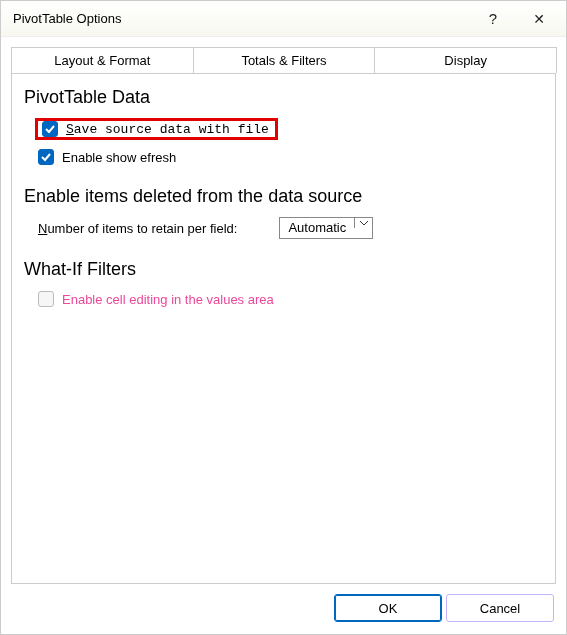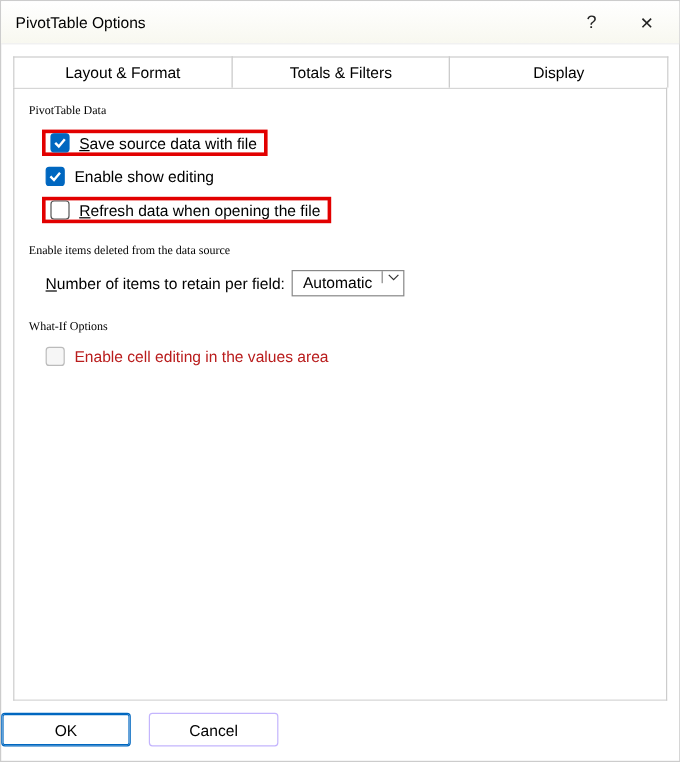--- a/index.html
+++ b/index.html
@@ -92,35 +92,35 @@
   }
   .tabpanel {
     border: 1px solid #ccc;
     border-top: none;
     flex: 1;
     padding: 14px 8px 8px 12px;
     margin-top: -1px;
   }
   .section-title {
     margin: 0 0 8px 0;
-    font-size: 10px;
-    font-family: Liberation Serif, serif;
+    font-size: 18px;
   }
   .checkrow {
     display: flex;
     align-items: center;
     margin: 2px 0 4px 14px;
     height: 22px;
   }
   .redbox {
     border: 3px solid #e20000;
     display: inline-flex;
     align-items: center;
     padding: 1px 6px 1px 0;
     margin-left: 11px;
+    font-family: Liberation Mono, monospace;
   }
   .redbox .cb { margin-left: 4px; }
   .cb {
     width: 16px; height: 16px;
     border: 1px solid #555;
     border-radius: 3px;
     margin-right: 8px;
     display: inline-flex;
     align-items: center;
     justify-content: center;
@@ -130,26 +130,27 @@
   .cb.checked {
     background: #0067c0;
     border-color: #0067c0;
   }
   .cb.checked svg { display: block; }
   .cb svg { display: none; }
   .cb.disabled {
     border-color: #bbb;
     background: #f6f6f6;
   }
-  .disabled-text { color: #b91c1c; }
+  .disabled-text { color: #ec4899; }
   .retainrow {
     display: flex;
     align-items: center;
     margin: 6px 0 4px 14px;
     height: 26px;
+    gap: 36px;
   }
   .retainrow label { margin-right: 6px; }
   .combo {
     display: inline-flex;
     align-items: flex-start;
     border: 1px solid #888;
     height: 22px;
   }
   .combo .combo-text {
     padding: 2px 8px;
@@ -159,22 +160,22 @@
   }
   .combo .combo-btn {
     width: 18px;
     border-left: 1px solid #888;
     display: flex;
     align-items: center;
     justify-content: center;
   }
   .footer {
     display: flex;
-    justify-content: flex-start;
-    gap: 15px;
+    justify-content: flex-end;
+    gap: 4px;
     padding: 10px 12px 12px 0;
   }
   .btn {
     min-width: 108px;
     height: 28px;
     border: 1px solid #c4b5fd;
     background: #fff;
     font: inherit;
     border-radius: 3px;
     cursor: default;
@@ -220,49 +221,43 @@
         </span>
         <span><span class="und">S</span><span>ave source data with file</span></span>
       </div>
 
       <div class="checkrow">
         <span class="cb checked">
           <svg width="12" height="12" viewBox="0 0 12 12">
               <path d="M2 6 L5 9 L10 3" stroke="#fff" stroke-width="2" fill="none"></path>
             </svg>
         </span>
-        <span>Enable show editing</span>
-      </div>
-
-      <div class="checkrow redbox">
-        <span class="cb">
-          
-        </span>
-        <span><span class="und">R</span><span>efresh data when opening the file</span></span>
-      </div>
+        <span>Enable show efresh</span>
+      </div>
+
 
       <div class="section-gap"></div>
 
       <div class="section-title">Enable items deleted from the data source</div>
 
       <div class="retainrow">
         <label><span class="und">N</span><span>umber of items to retain per field:</span></label>
         <div class="combo">
           <div class="combo-text">Automatic</div>
           <div class="combo-btn">
             <svg width="10" height="10" viewBox="0 0 10 10">
                 <path d="M1 3 L5 7 L9 3" stroke="#333" stroke-width="1" fill="none"></path>
               </svg>
           </div>
         </div>
       </div>
 
       <div class="section-gap"></div>
 
-      <div class="section-title">What-If Options</div>
+      <div class="section-title">What-If Filters</div>
 
       <div class="checkrow">
         <span class="cb disabled">
           
         </span>
         <span class="disabled-text">Enable cell editing in the values area</span>
       </div>
 
     </div>
 

